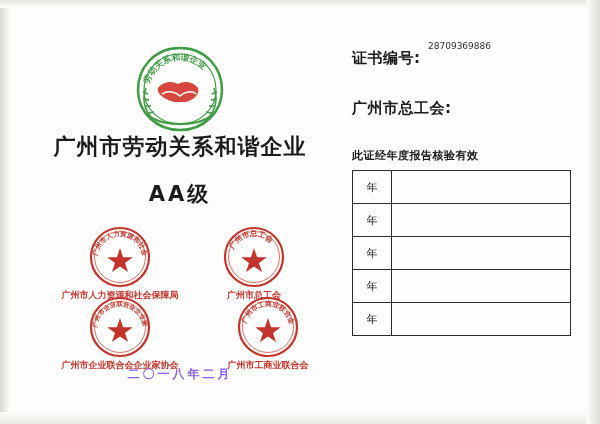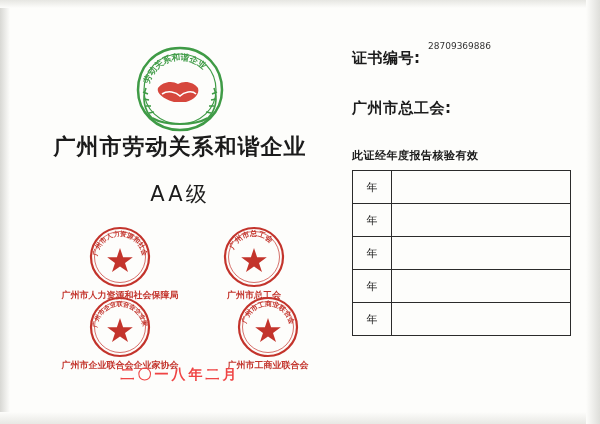--- a/index.html
+++ b/index.html
@@ -63,21 +63,21 @@
     color: #1b1b1b;
     letter-spacing: 1px;
   }
   .cert-grade {
     position: absolute;
     left: 0; top: 146px;
     width: 300px;
     text-align: center;
     font-family: "DejaVu Sans", "Liberation Sans", sans-serif;
     font-size: 21px;
-    font-weight: 400;
+    font-weight: 700;
     color: #1b1b1b;
     letter-spacing: 3px;
   }
 
   
   .seal-row {
     position: absolute;
     width: 300px;
   }
   .seal-row.row1 { top: 192px; }
@@ -101,23 +101,23 @@
     color: #c3342c;
     white-space: nowrap;
   }
 
   .cert-date {
     position: absolute;
     left: 0; top: 332px;
     width: 300px;
     text-align: center;
     font-family: Liberation Serif, serif;
-    font-size: 14px;
-    font-weight: 700;
-    color: #ef4444;
+    font-size: 12px;
+    font-weight: 700;
+    color: #8b5cf6;
     letter-spacing: 3px;
   }
 
   
   .right-panel {
     position: absolute;
     left: 352px; top: 40px;
     width: 216px;
   }
   .field-row {

